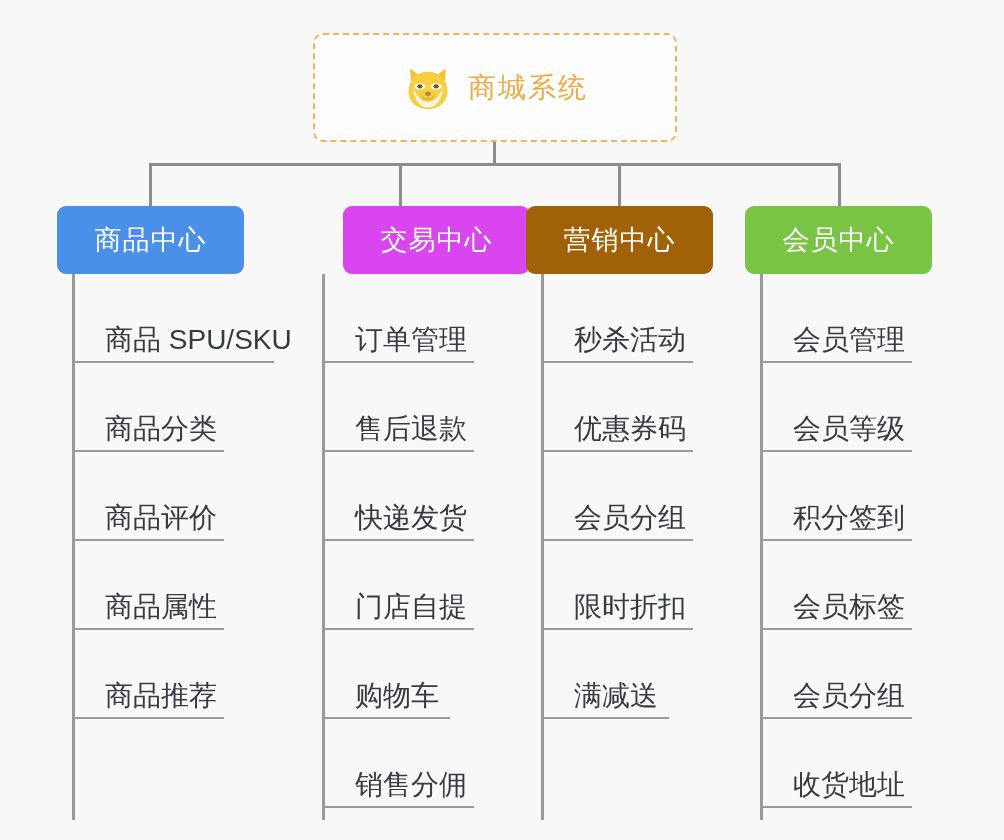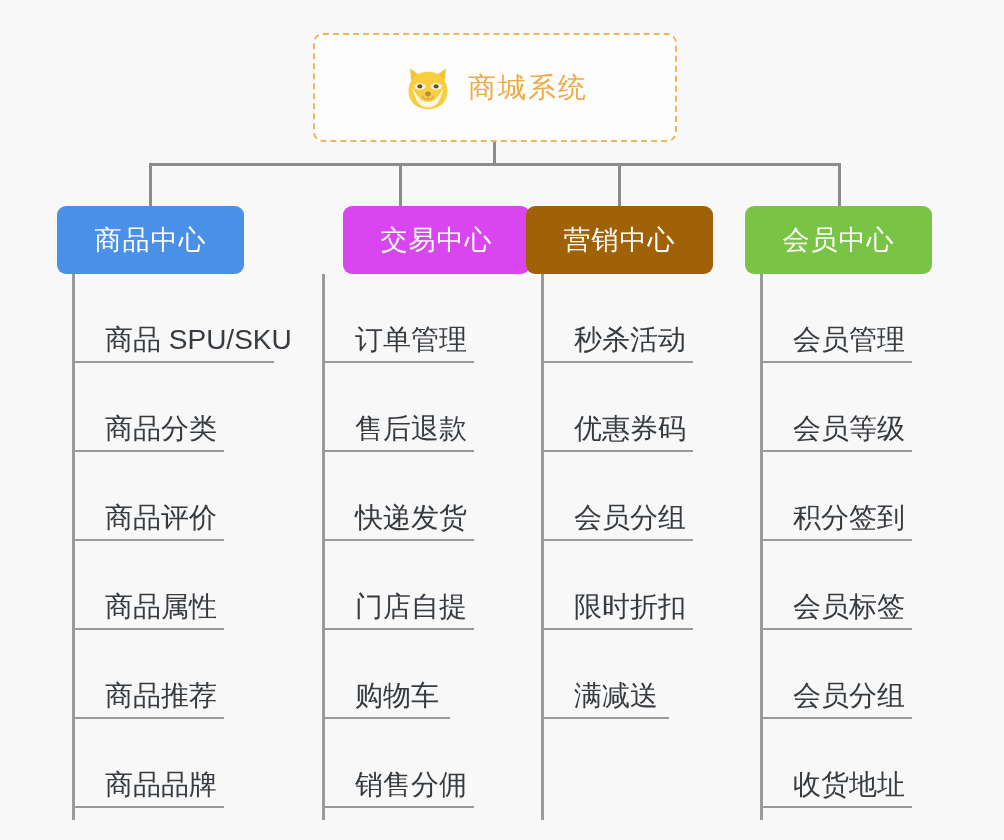--- a/index.html
+++ b/index.html
@@ -160,24 +160,20 @@
         <span class="leaf-rule" style="width:152px;"></span>
       </div>
       <div class="leaf-item">
         <span class="leaf-label">商品属性</span>
         <span class="leaf-rule" style="width:152px;"></span>
       </div>
       <div class="leaf-item">
         <span class="leaf-label">商品推荐</span>
         <span class="leaf-rule" style="width:152px;"></span>
       </div>
-      <div class="leaf-item">
-        <span class="leaf-label">商品品牌</span>
-        <span class="leaf-rule" style="width:152px;"></span>
-      </div>
     </div>
   </div>
 
   <div class="branch" style="left:307px;">
     <div class="branch-header" style="background-color: #d946ef; margin-left: 36px;">交易中心</div>
     <div class="branch-spine"></div>
     <div class="leaf-list">
       <div class="leaf-item">
         <span class="leaf-label">订单管理</span>
         <span class="leaf-rule" style="width:152px;"></span>

